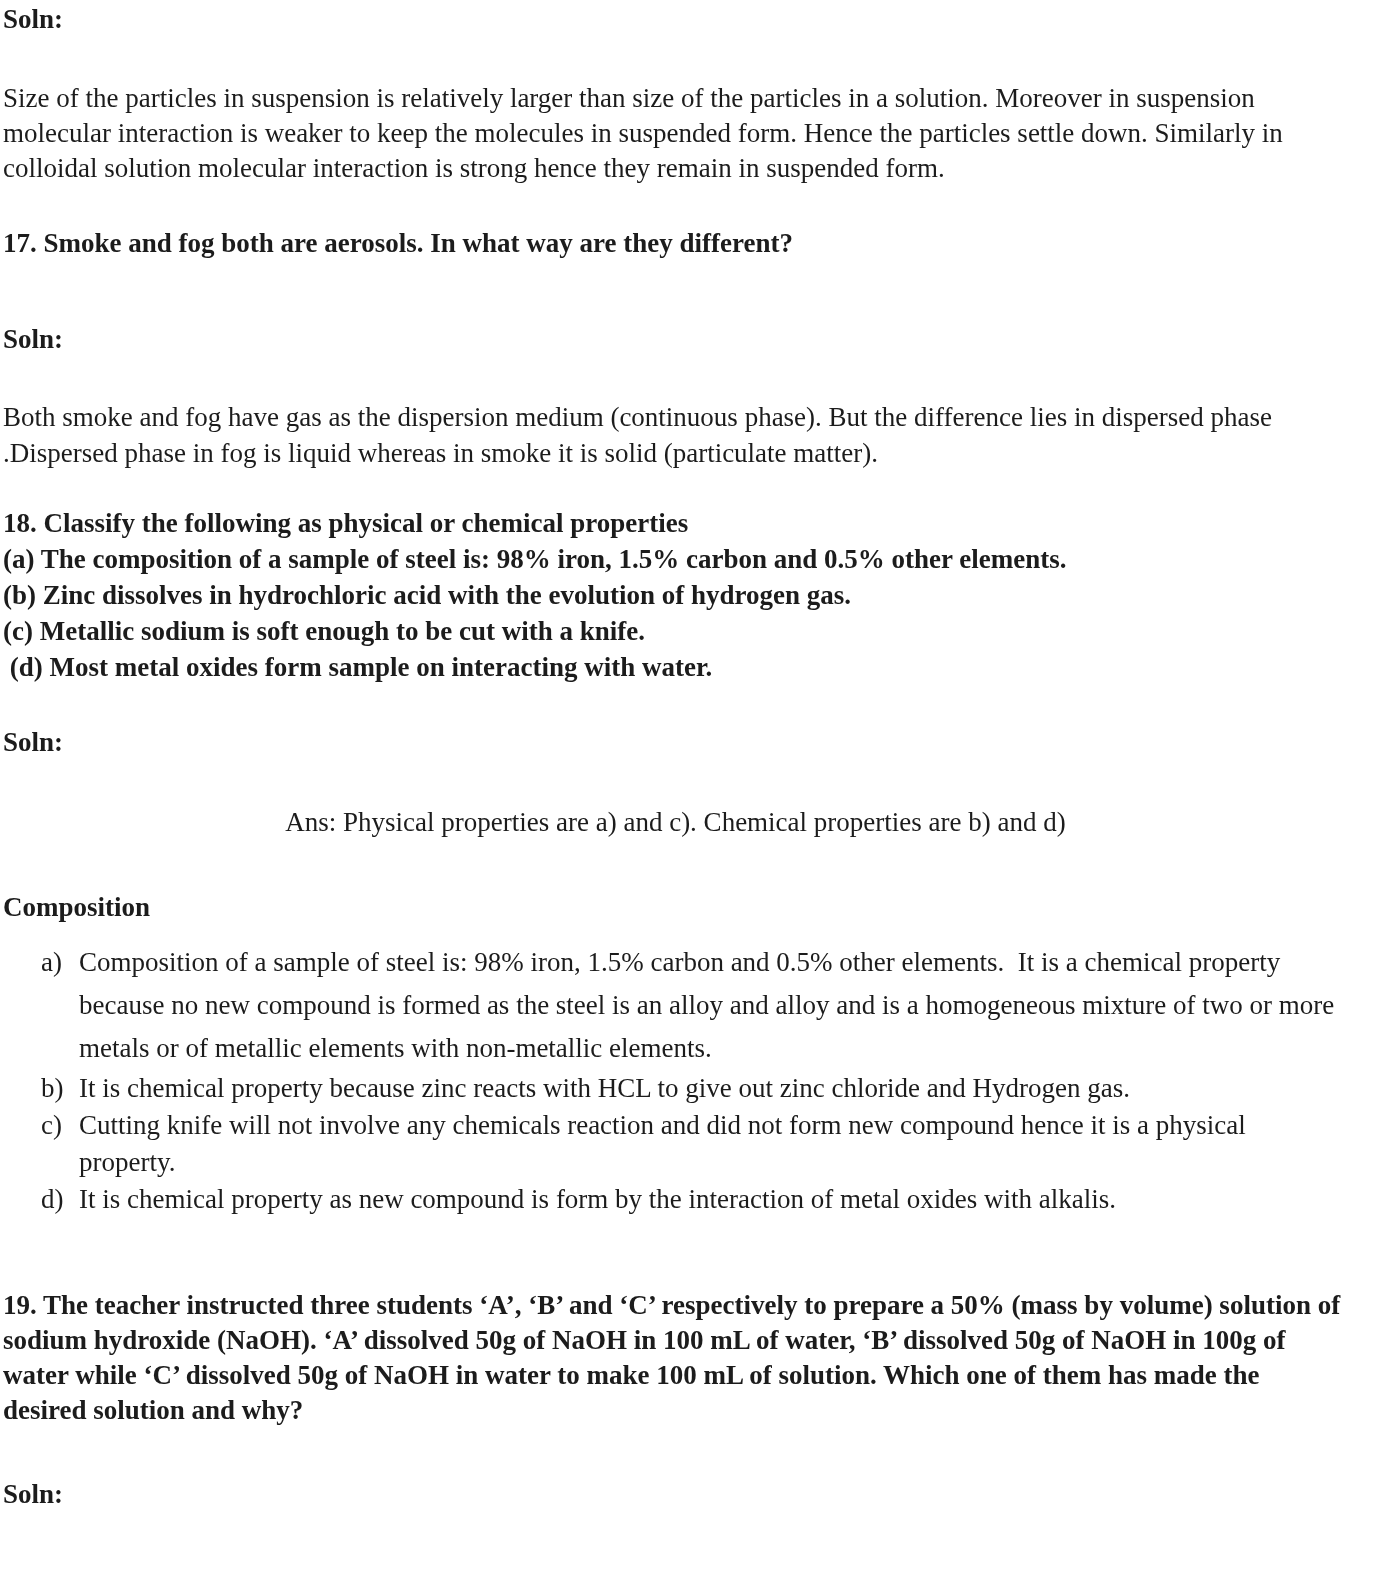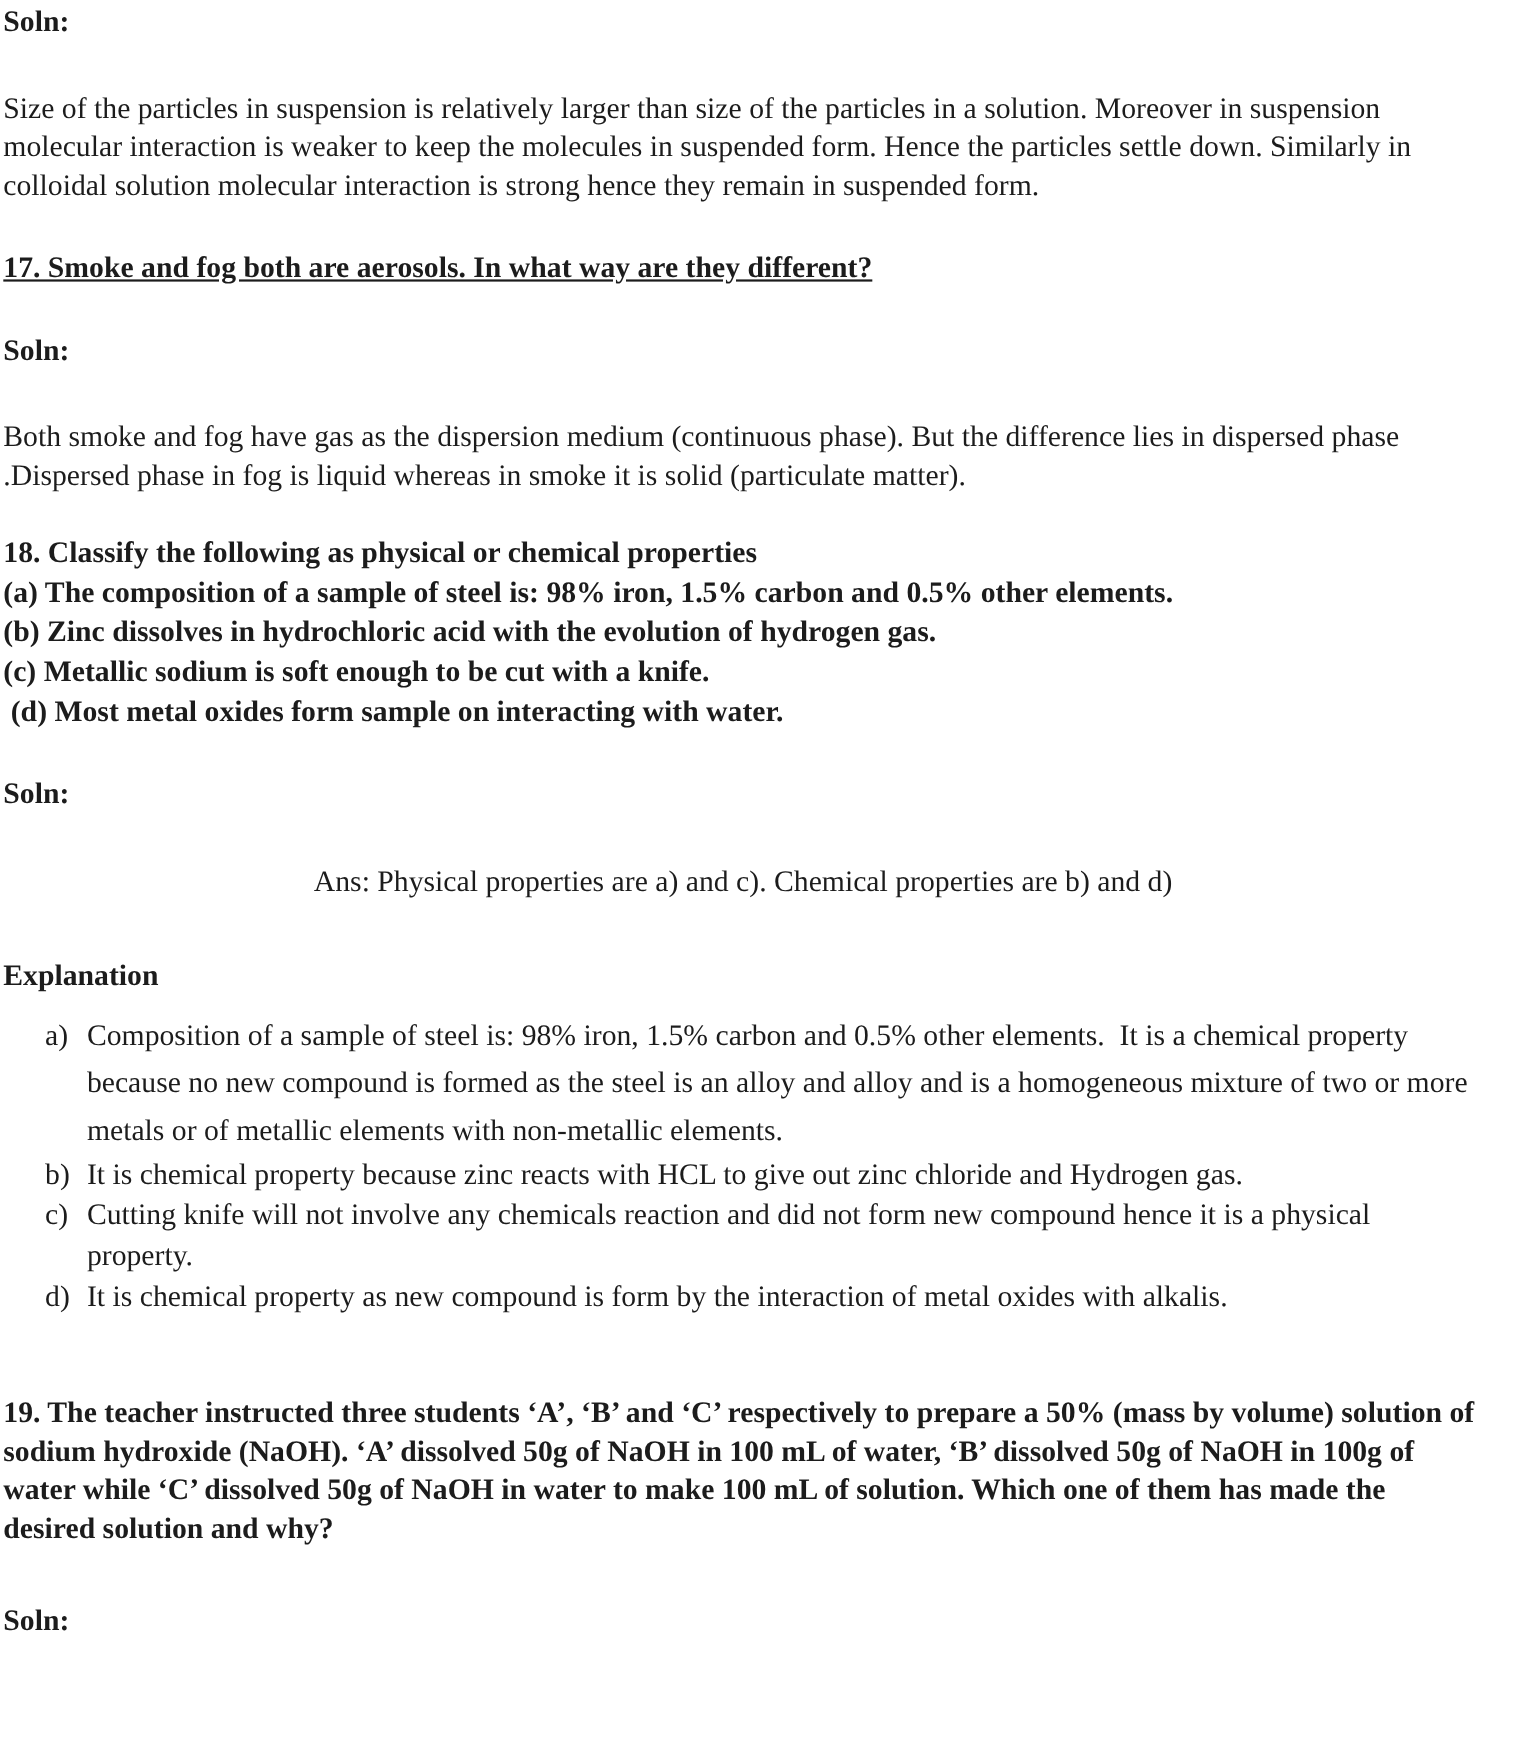--- a/index.html
+++ b/index.html
@@ -19,21 +19,21 @@
     padding: 2px 34px 20px 3px;
   }
   p { margin: 0; }
   .bold { font-weight: bold; }
   .prewrap { white-space: pre-wrap; }
 
   
   .q16-heading   { margin-bottom: 38px; }
   .q16-soln      { margin-bottom: 44px; }
   .q16-body      { margin-bottom: 40px; }
-  .q17-heading   { margin-bottom: 40px; text-decoration: underline; }
+  .q17-heading   { margin-bottom: 61px; }
   .q17-soln      { margin-bottom: 42px; }
   .q17-body      { margin-bottom: 35px; line-height: 36px; }
   .q18-heading   { margin-bottom: 0; }
   .q18-options   { margin: 0 0 40px 0; padding: 0; list-style: none; line-height: 36px; }
   .q18-soln      { margin-bottom: 45px; }
   .q18-ans       { margin-bottom: 50px; text-align: center; }
   .expl-heading  { margin-bottom: 16px; }
   .expl-list     { margin: 0 0 70px 0; padding: 0; list-style: none; }
   .expl-item     { display: flex; margin-left: 38px; line-height: 37px; }
   .expl-item.loose { line-height: 43px; }
@@ -61,21 +61,21 @@
   <section>
     <p class="bold q18-heading">18. Classify the following as physical or chemical properties</p>
     <ul class="q18-options">
       <li class="bold prewrap">(a) The composition of a sample of steel is: 98% iron, 1.5% carbon and 0.5% other elements.</li>
       <li class="bold prewrap">(b) Zinc dissolves in hydrochloric acid with the evolution of hydrogen gas.</li>
       <li class="bold prewrap">(c) Metallic sodium is soft enough to be cut with a knife.</li>
       <li class="bold prewrap"> (d) Most metal oxides form sample on interacting with water.</li>
     </ul>
     <p class="bold q18-soln">Soln:</p>
     <p class="q18-ans">Ans: Physical properties are a) and c). Chemical properties are b) and d)</p>
-    <p class="bold expl-heading">Explanation</p>
+    <p class="bold expl-heading">Composition</p>
     <ul class="expl-list">
       <li class="expl-item loose">
         <span class="expl-marker">a)</span>
         <span class="expl-text prewrap">Composition of a sample of steel is: 98% iron, 1.5% carbon and 0.5% other elements.  It is a chemical property because no new compound is formed as the steel is an alloy and alloy and is a homogeneous mixture of two or more metals or of metallic elements with non-metallic elements.</span>
       </li>
       <li class="expl-item">
         <span class="expl-marker">b)</span>
         <span class="expl-text prewrap">It is chemical property because zinc reacts with HCL to give out zinc chloride and Hydrogen gas.</span>
       </li>
       <li class="expl-item">

